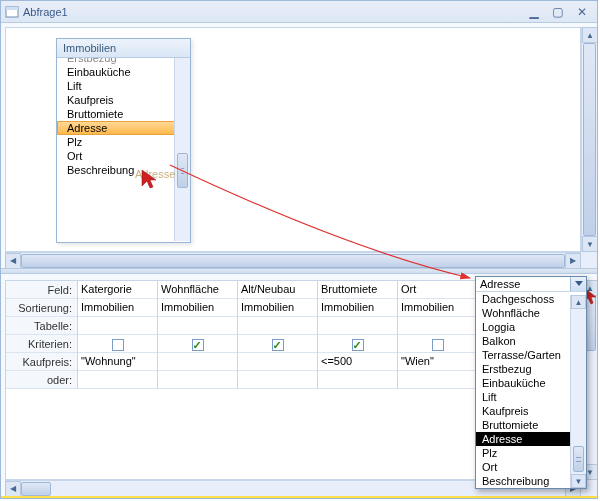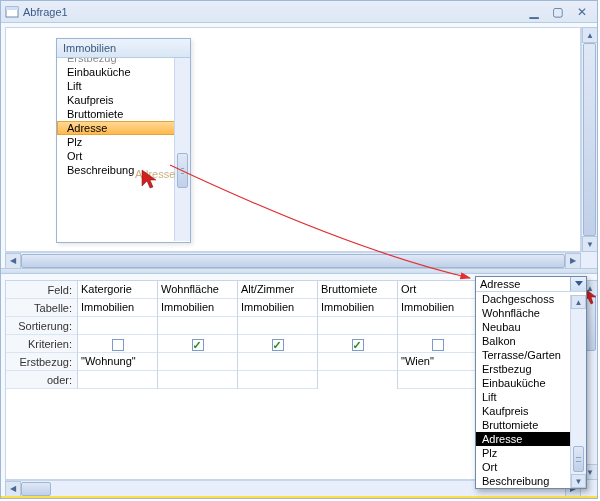--- a/index.html
+++ b/index.html
@@ -254,56 +254,57 @@
     <div class="corner"></div>
   </div>
 
   <div class="splitter"></div>
 
   <div class="lower-pane">
     <div class="qgrid-wrap">
       <div class="qgrid">
         <div class="rowlabels">
           <div>Feld:</div>
+          <div>Sortierung:</div>
           <div>Tabelle:</div>
-          <div>Sortierung:</div>
           <div>Kriterien:</div>
-          <div>Erstbezug:</div>
+          <div>Kaufpreis:</div>
           <div>oder:</div>
         </div>
         <div class="cols" id="gcols">
             <div class="col">
               <div class="cell field">Katergorie</div>
               <div class="cell table">Immobilien</div>
               <div class="cell "></div>
               <div class="cell  center"><span class="chk"></span></div>
               <div class="cell ">"Wohnung"</div>
               <div class="cell "></div>
             </div>
             <div class="col">
               <div class="cell field">Wohnfläche</div>
               <div class="cell table">Immobilien</div>
               <div class="cell "></div>
               <div class="cell  center"><span class="chk checked"></span></div>
               <div class="cell "></div>
               <div class="cell "></div>
             </div>
             <div class="col">
-              <div class="cell field">Alt/Zimmer</div>
+              <div class="cell field">Alt/Neubau</div>
               <div class="cell table">Immobilien</div>
               <div class="cell "></div>
               <div class="cell  center"><span class="chk checked"></span></div>
               <div class="cell "></div>
               <div class="cell "></div>
             </div>
             <div class="col">
               <div class="cell field">Bruttomiete</div>
               <div class="cell table">Immobilien</div>
               <div class="cell "></div>
               <div class="cell  center"><span class="chk checked"></span></div>
+              <div class="cell ">&lt;=500</div>
               <div class="cell "></div>
             </div>
             <div class="col">
               <div class="cell field">Ort</div>
               <div class="cell table">Immobilien</div>
               <div class="cell "></div>
               <div class="cell  center"><span class="chk"></span></div>
               <div class="cell ">"Wien"</div>
               <div class="cell "></div>
             </div>
@@ -352,21 +353,21 @@
     <span class="val">Adresse</span>
     <span class="ddbtn">
       <svg width="8" height="6">
           <path d="M0,0 L8,0 L4,5 Z" fill="#3b5a8a"></path>
         </svg>
     </span>
   </div>
   <div class="dlist" id="dlist">
       <div class="ditem">Dachgeschoss</div>
       <div class="ditem">Wohnfläche</div>
-      <div class="ditem">Neubau</div>
+      <div class="ditem">Loggia</div>
       <div class="ditem">Balkon</div>
       <div class="ditem">Terrasse/Garten</div>
       <div class="ditem">Erstbezug</div>
       <div class="ditem">Einbauküche</div>
       <div class="ditem">Lift</div>
       <div class="ditem">Kaufpreis</div>
       <div class="ditem">Bruttomiete</div>
       <div class="ditem sel">Adresse</div>
       <div class="ditem">Plz</div>
       <div class="ditem">Ort</div>

